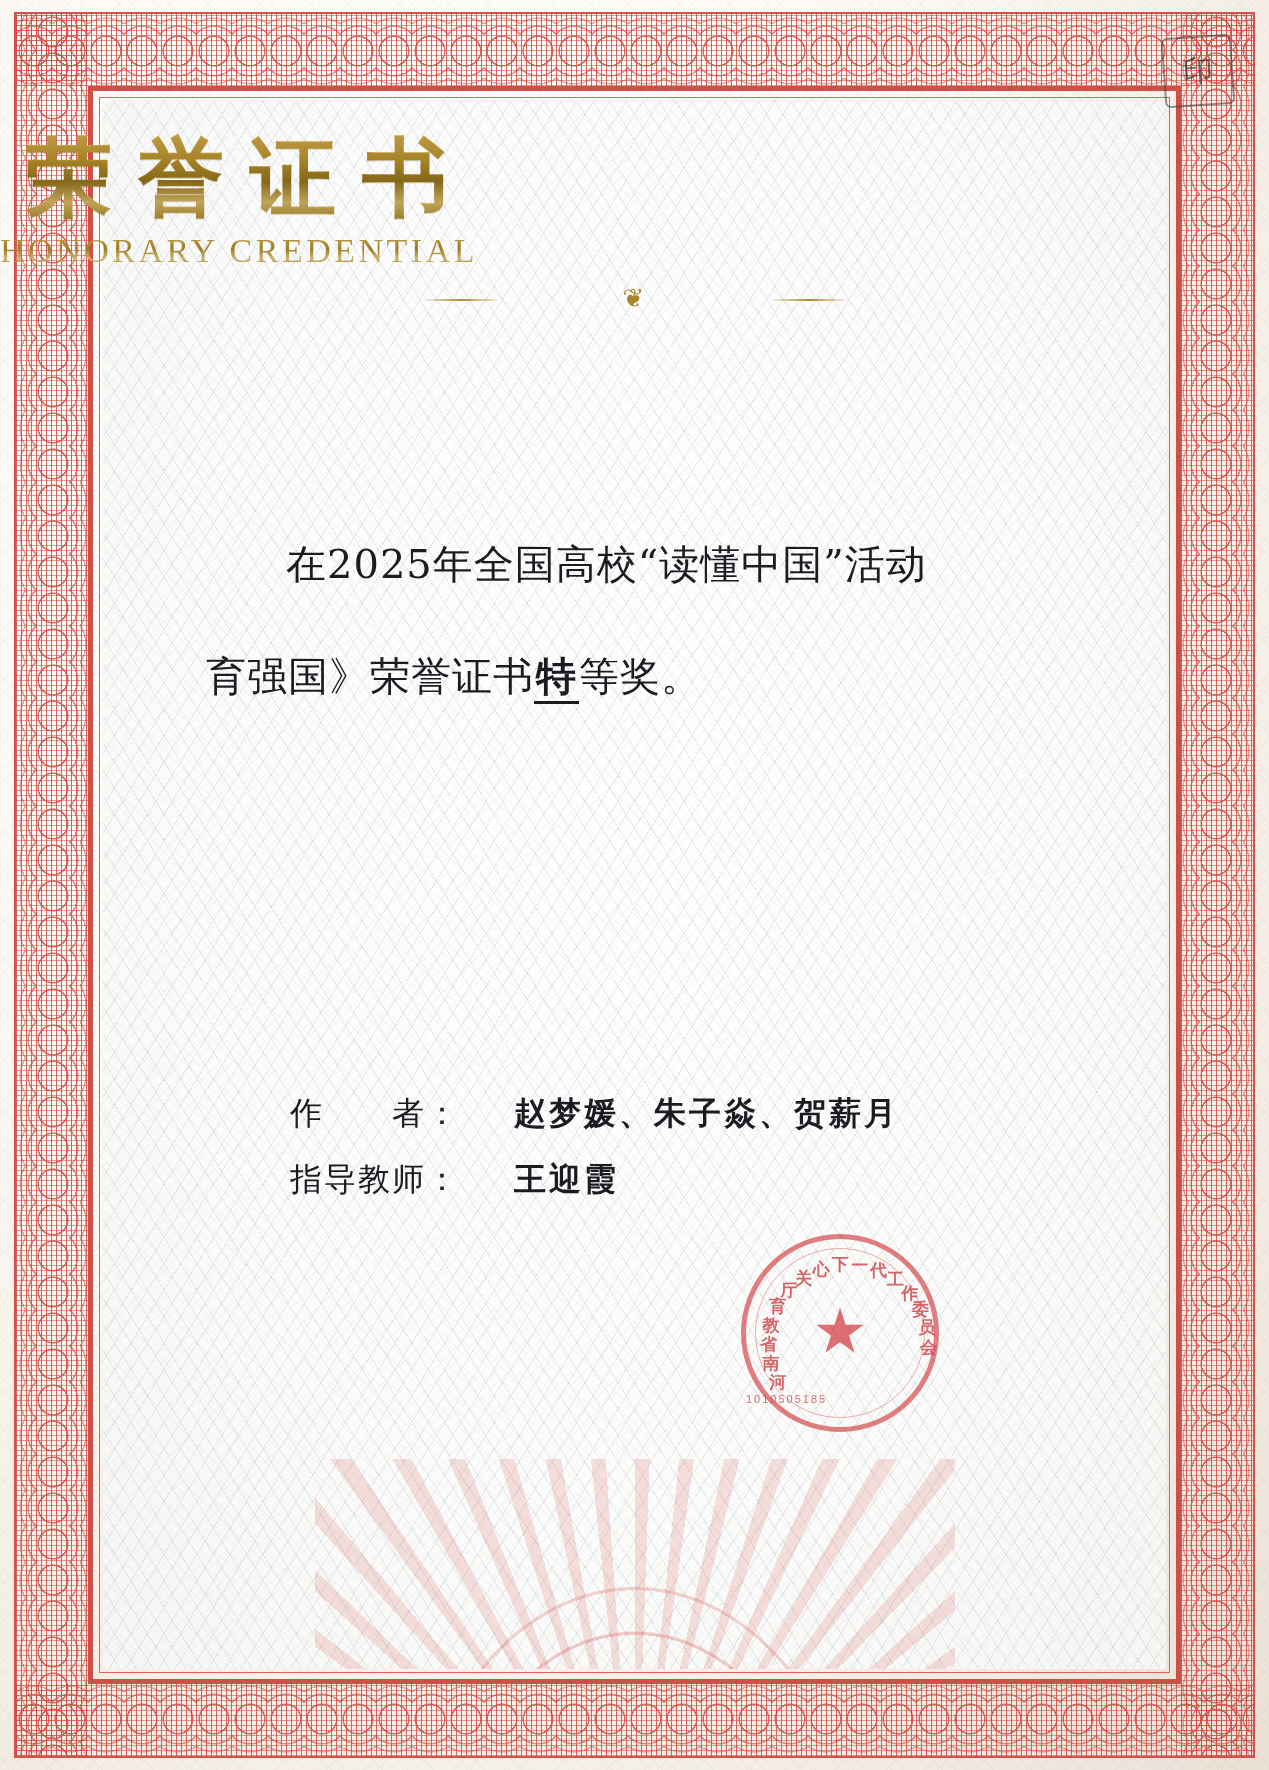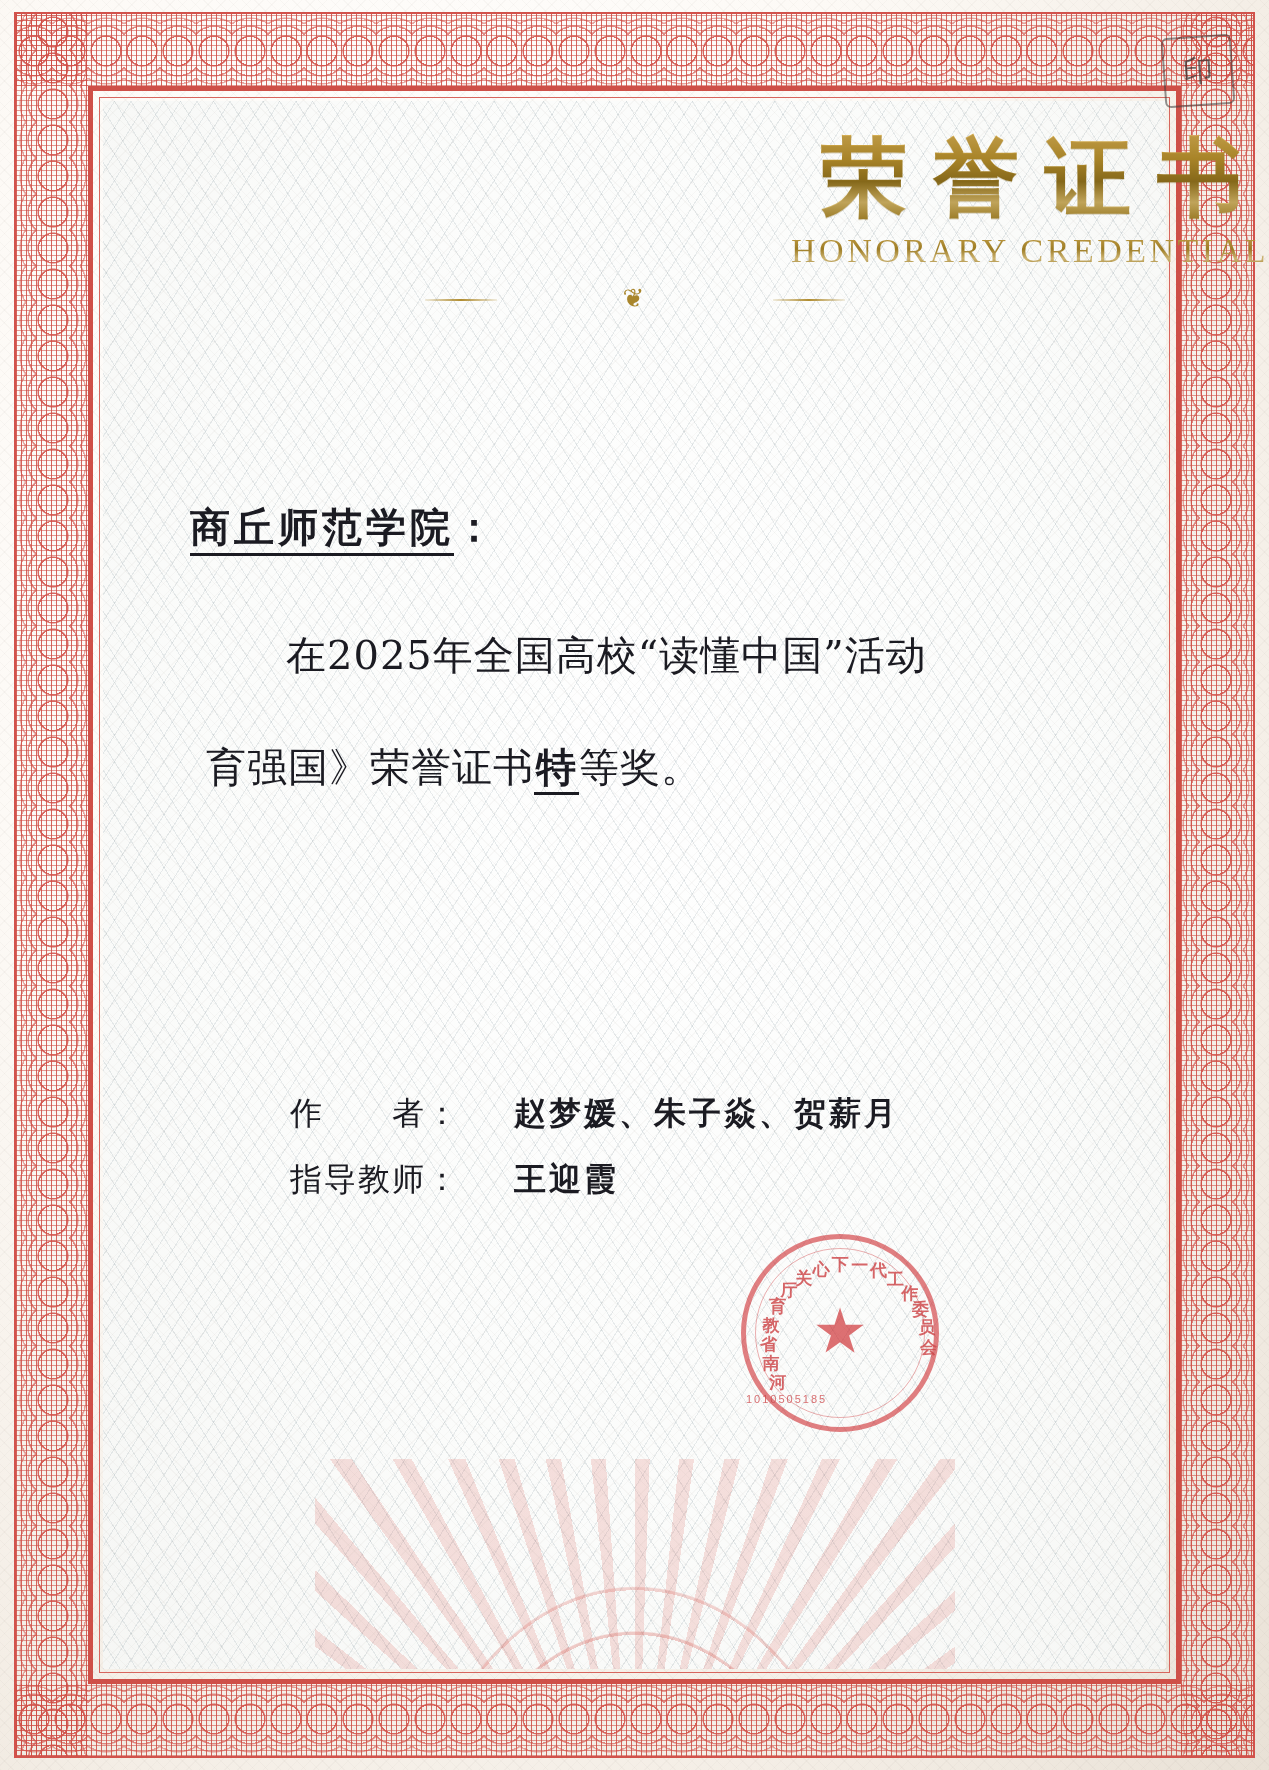--- a/index.html
+++ b/index.html
@@ -129,21 +129,21 @@
       radial-gradient(ellipse at 50% 100%, rgba(214,88,80,0) 0 220px, rgba(214,88,80,0.25) 220px 222px, rgba(214,88,80,0) 223px),
       repeating-conic-gradient(from 180deg at 50% 100%, rgba(214,88,80,0.18) 0deg 2deg, rgba(214,88,80,0) 2deg 6deg);
     pointer-events: none;
   }
 
   
   .header {
     position: absolute;
     left: 0; right: 0;
     top: 132px;
-    text-align: right;
+    text-align: left;
   }
   .title-cn {
     font-family: "DejaVu Serif", "Liberation Serif", serif;
     font-size: 86px;
     letter-spacing: 26px;
     font-weight: bold;
     text-indent: 26px;
     background: linear-gradient(180deg, #d9b25a 0%, #b8912f 30%, #8a6c1c 55%, #d8bc72 78%, #a07f25 100%);
     -webkit-background-clip: text;
     background-clip: text;
@@ -370,23 +370,20 @@
     <div class="title-cn">荣誉证书</div>
     <div class="title-en">HONORARY CREDENTIAL</div>
     <div class="flourish">
       <span class="bar left"></span>
       <span class="scroll">❦</span>
       <span class="bar right"></span>
     </div>
   </div>
 
   <div class="body">
-    <div class="recipient">
-      <span class="name">商丘师范学院</span><span>：</span>
-    </div>
     <p class="paragraph">
       <span>在2025年全国高校“读懂中国”活动</span>
     </p>
     <p class="paragraph" style="text-indent:0">
       <span>育强国》荣誉证书</span><span class="emph">特</span><span>等奖。</span>
     </p>
   </div>
 
   <div class="credits">
     <div class="credits-row">

